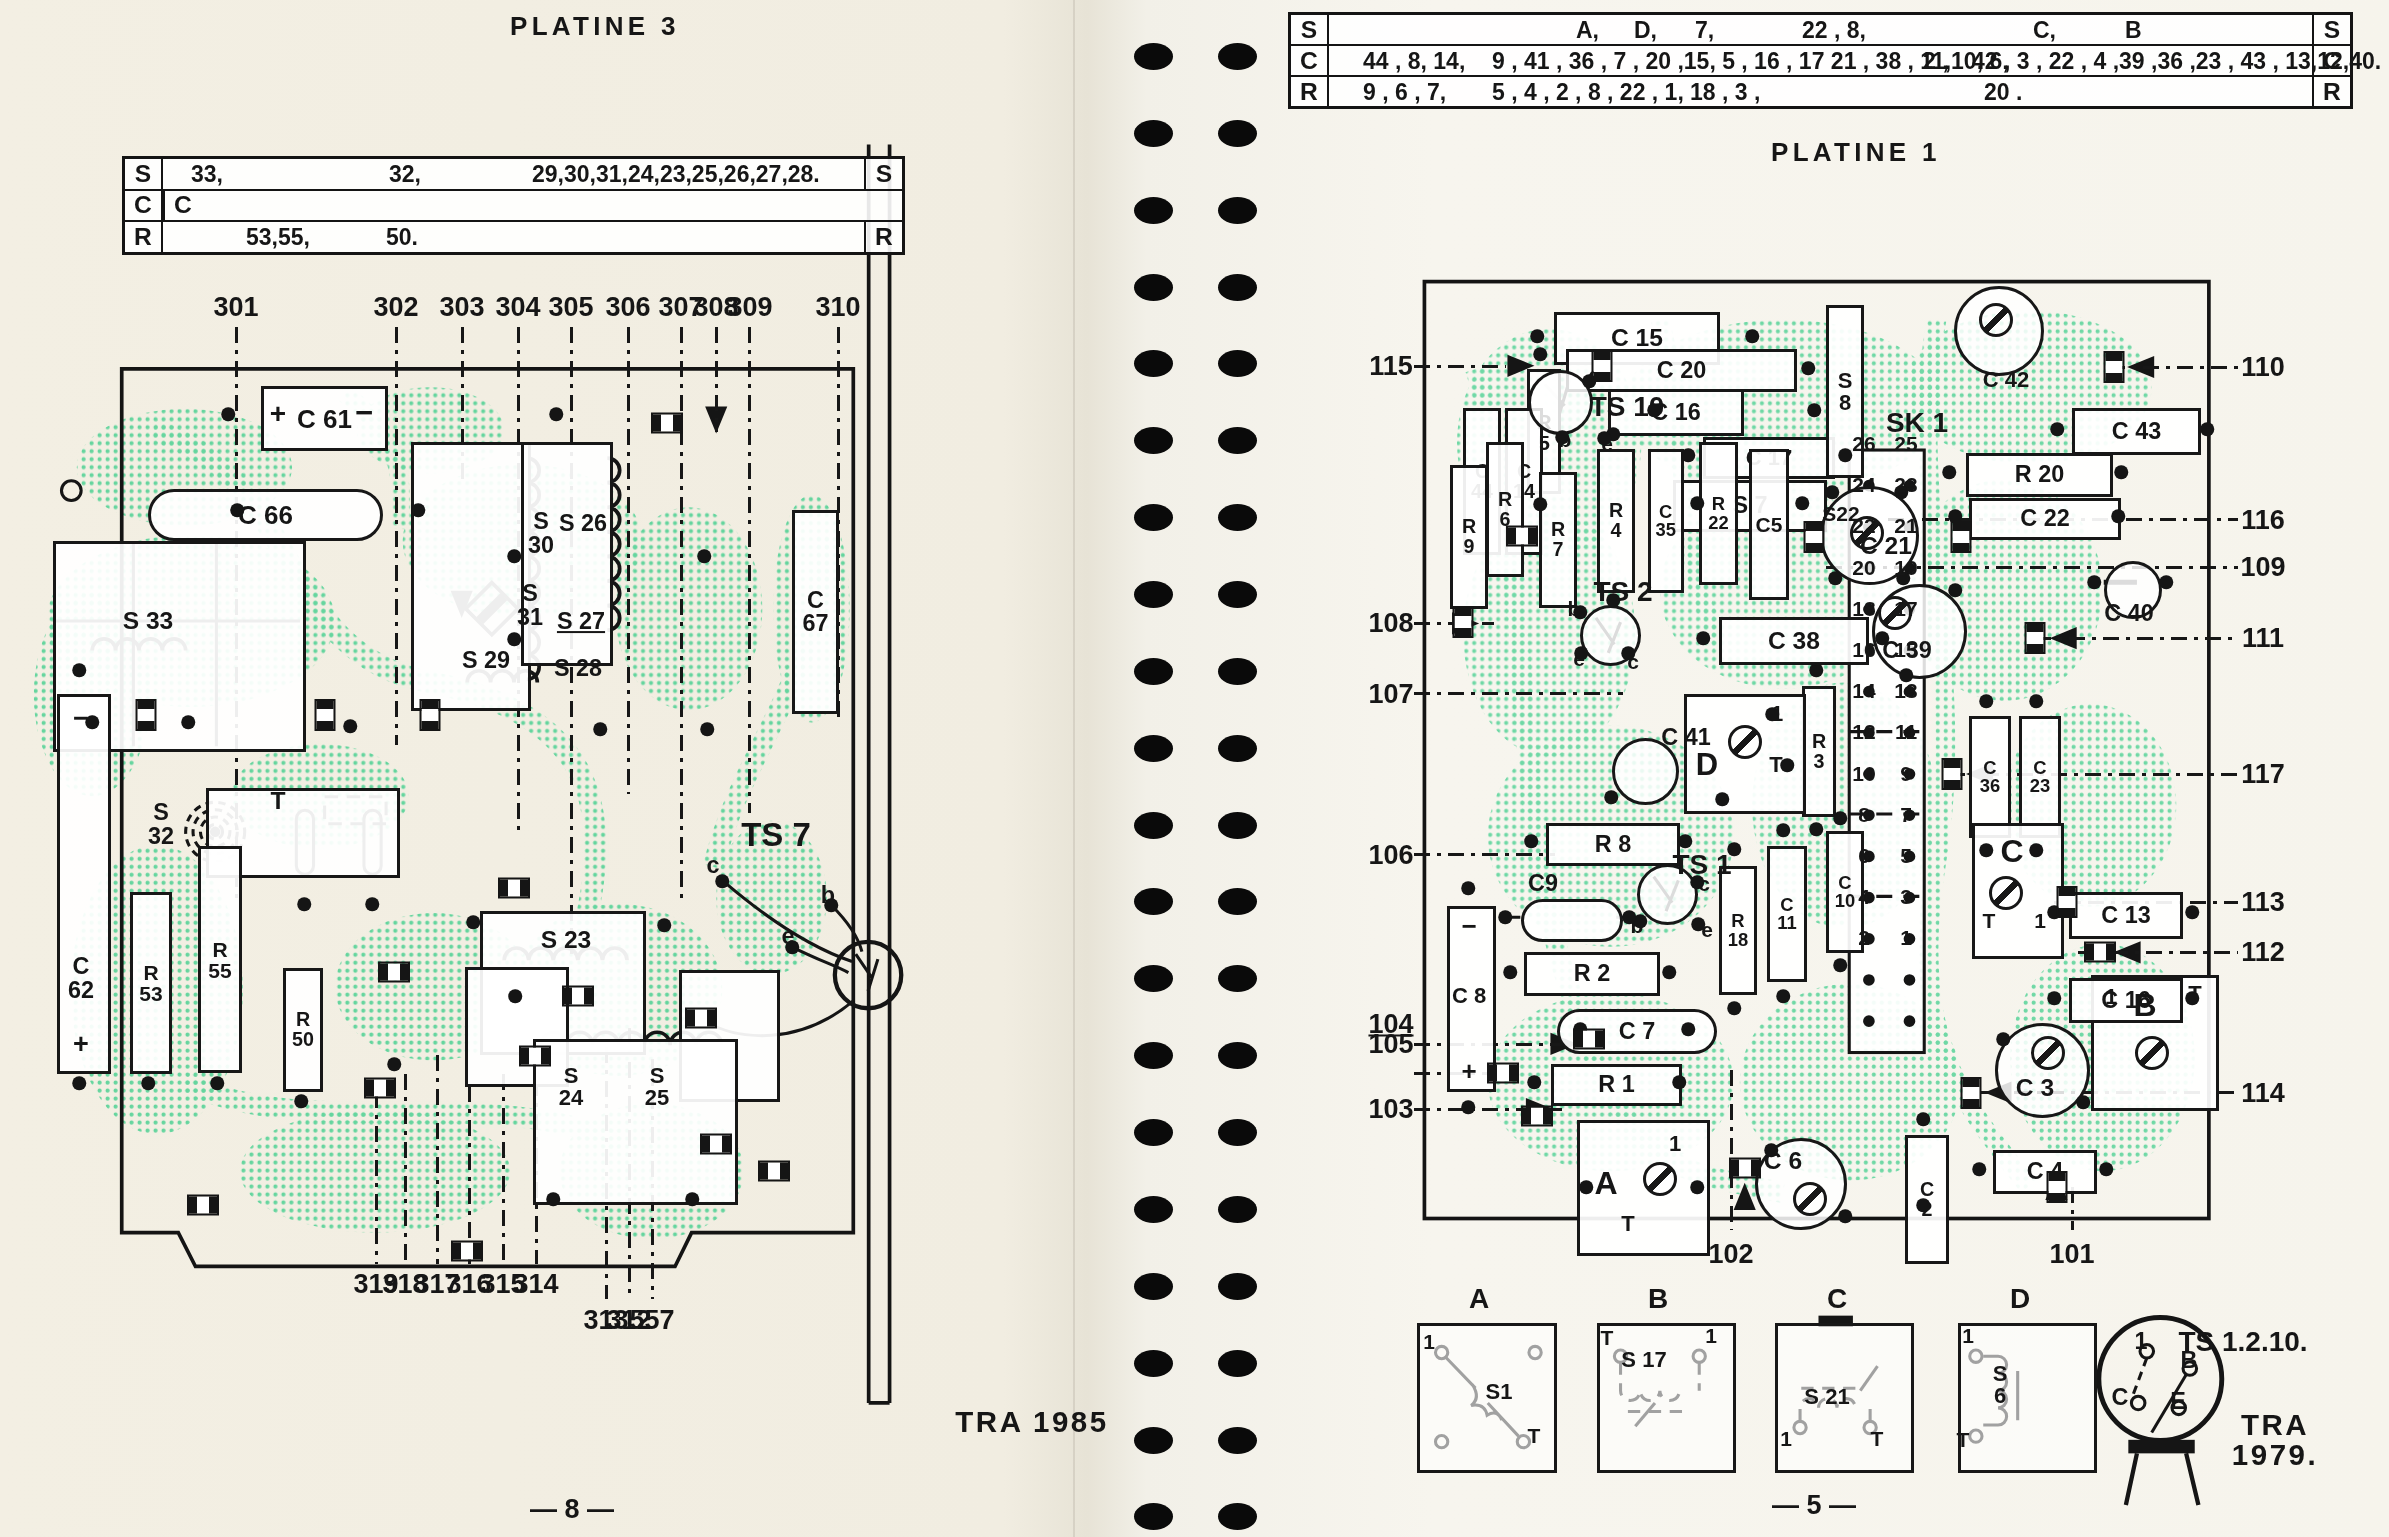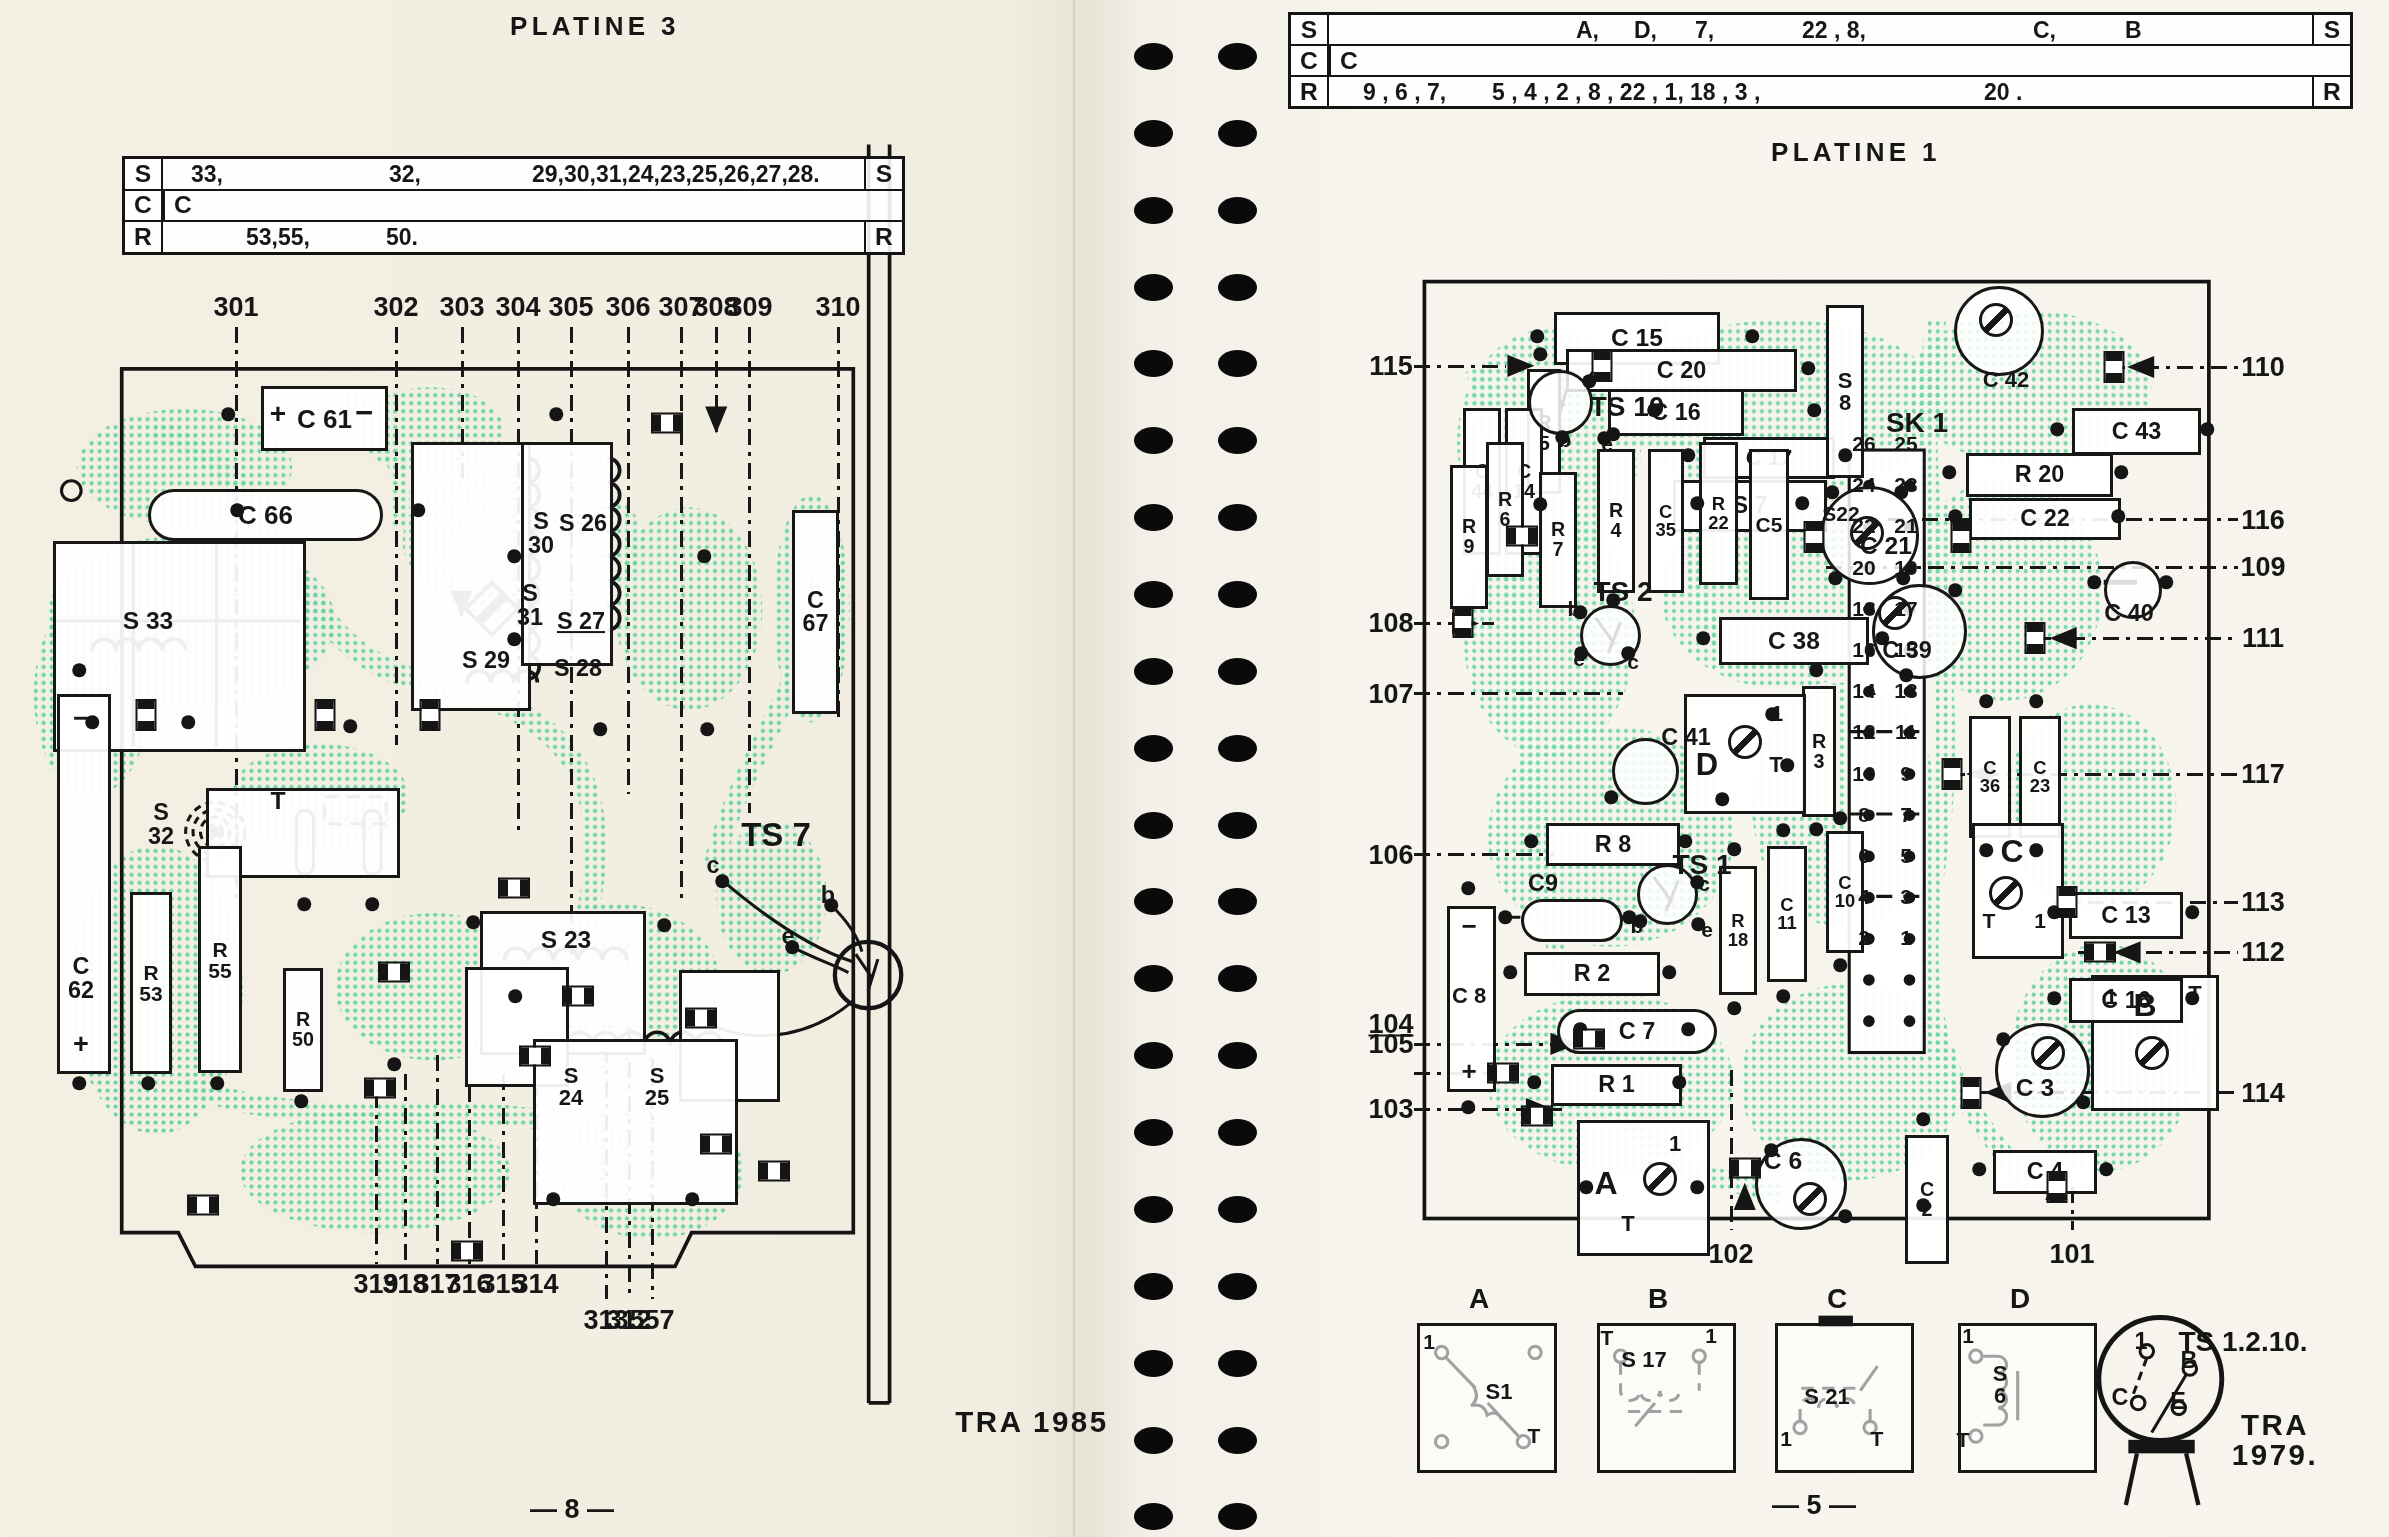--- a/index.html
+++ b/index.html
@@ -277,20 +277,26 @@
           <span style="left: 305px;">D,</span>
           <span style="left: 366px;">7,</span>
           <span style="left: 473px;">22 , 8,</span>
           <span style="left: 704px;">C,</span>
           <span style="left: 796px;">B</span>
         </div>
         <div class="tlab r">S</div>
       </div>
       <div class="trow" style="height: 29px;">
         <div class="tlab">C</div>
+        <div class="tcont">
+          <span style="left: 34px;">44 , 8, 14,</span>
+          <span style="left: 163px;">9 , 41 , 36 , 7 , 20 ,15, 5 , 16 , 17  21 , 38 , 11,10, 6,</span>
+          <span style="left: 594px;">2 ,</span>
+          <span style="left: 643px;">42 , 3 , 22 , 4 ,39 ,36 ,23 , 43 , 13,12,40.</span>
+        </div>
         <div class="tlab r">C</div>
       </div>
       <div class="trow" style="height: 29px;">
         <div class="tlab">R</div>
         <div class="tcont">
           <span style="left: 34px;">9 ,  6 ,  7,</span>
           <span style="left: 163px;">5 , 4 , 2 ,  8 , 22 , 1,</span>
           <span style="left: 361px;">18 ,   3 ,</span>
           <span style="left: 655px;">20 .</span>
         </div>

